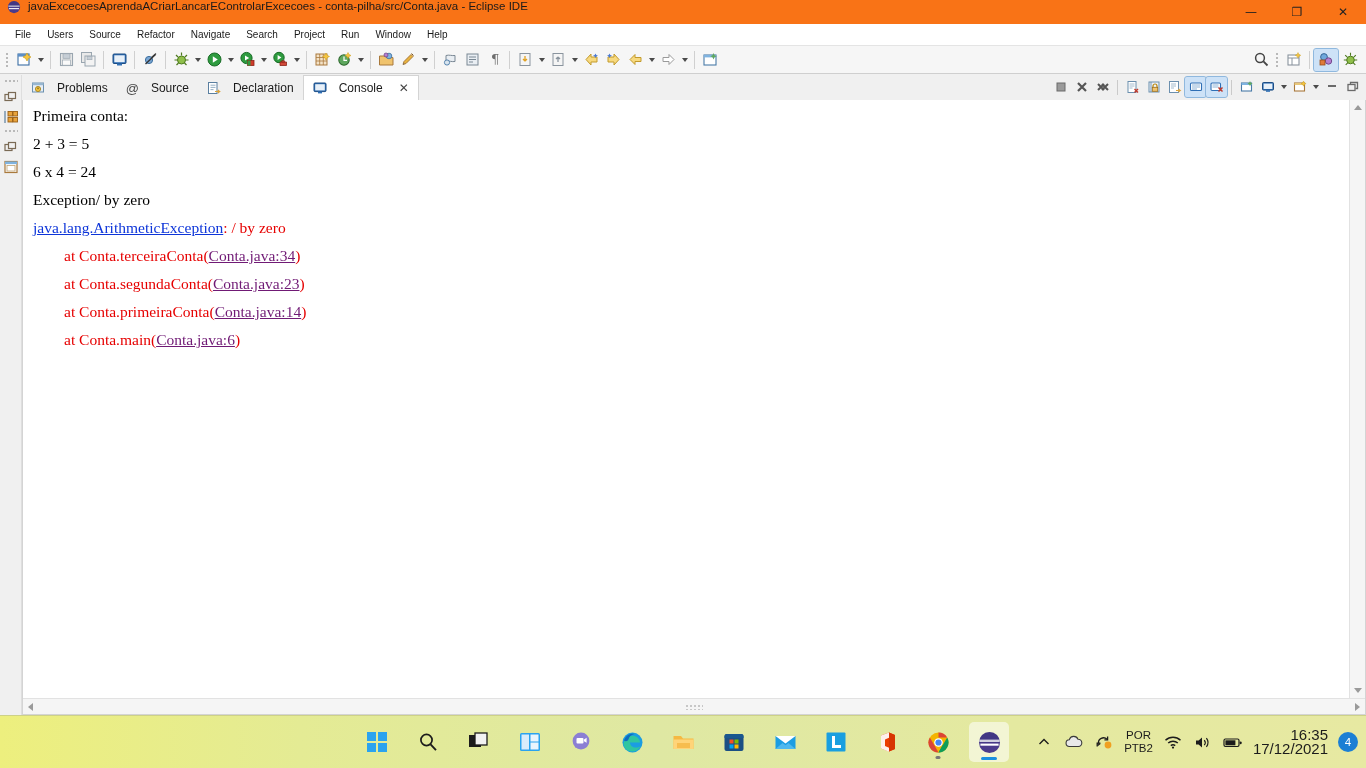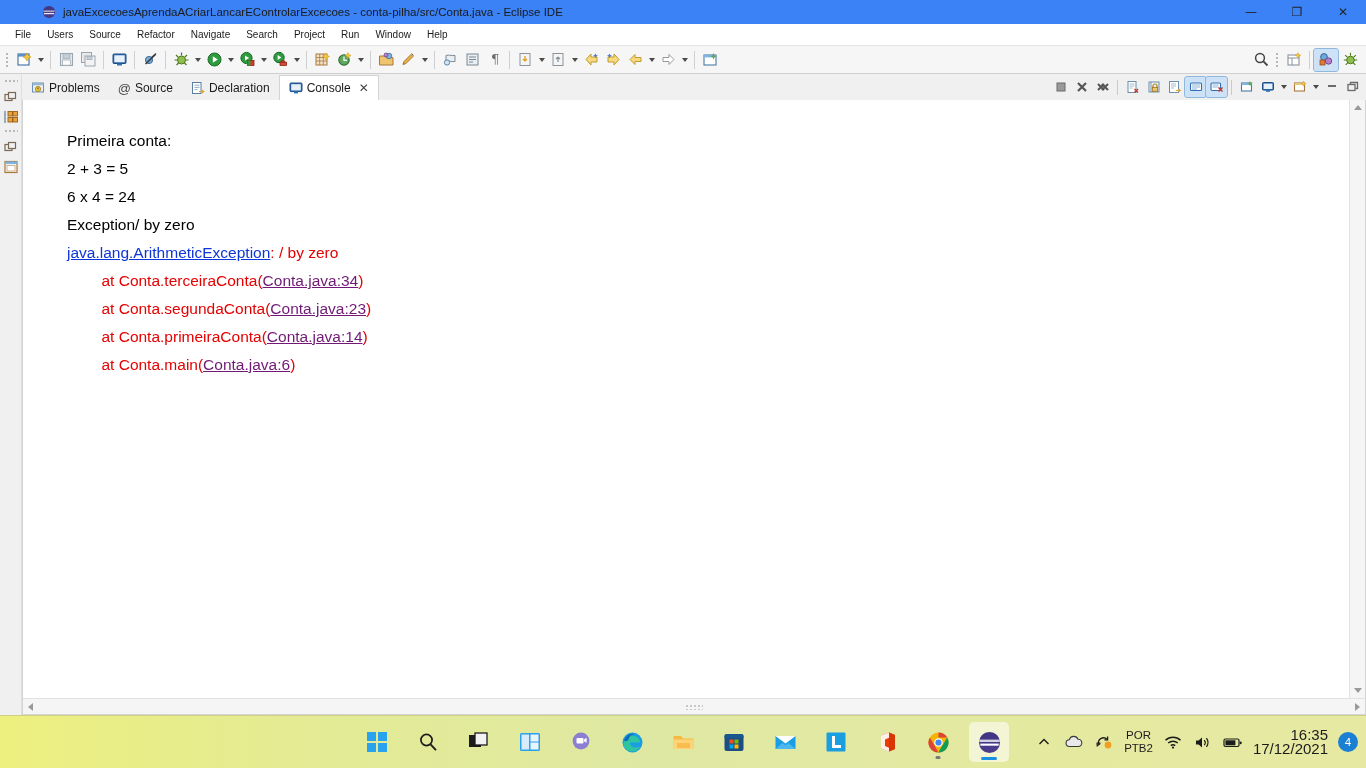--- a/index.html
+++ b/index.html
@@ -5,23 +5,22 @@
   * { box-sizing: border-box; margin: 0; padding: 0; }
   html, body {
     width: 1366px; height: 768px;
     font-family: "Liberation Sans", sans-serif;
     overflow: hidden; background: #f0f0f0;
   }
   .app { position: relative; width: 1366px; height: 768px; }
 
   
   .titlebar {
-    height: 24px; background: #3b82f6; display: flex; align-items: center;
+    height: 24px; background: #f97316; display: flex; align-items: flex-start;
     position: relative;
-    padding-left: 35px;
   }
   .eclipse-logo { width: 14px; height: 14px; margin: 0 7px 0 7px; flex: 0 0 auto; }
   .title-text { font-size: 11.5px; color: #1a1a1a; white-space: nowrap; }
   .winbtns { position: absolute; right: 0; top: 0; height: 24px; display: flex; }
   .winbtn {
     width: 46px; height: 24px; display: flex; align-items: center; justify-content: center;
     font-size: 12px; color: #222; font-family: "DejaVu Sans", sans-serif;
   }
 
   
@@ -73,21 +72,21 @@
   }
   .fv-icon { width: 18px; height: 20px; display:flex; align-items:center; justify-content:center; }
 
   
   .view {
     position: absolute; left: 22px; right: 0; top: 75px; bottom: 53px;
     background: #f0f0f0; display: flex; flex-direction: column;
   }
   .tabrow { height: 25px; display: flex; align-items: flex-end; position: relative; background: #f0f0f0; }
   .tab {
-    display: flex; align-items: center; gap: 4px; height: 24px; padding: 0 9px;
+    display: flex; align-items: center; gap: 12px; height: 24px; padding: 0 9px;
     font-size: 12px; color: #1a1a1a; white-space: nowrap;
   }
   .tab.active {
     background: #ffffff; border-top: 1px solid #d4d4d4;
     border-left: 1px solid #d4d4d4; border-right: 1px solid #d4d4d4;
     height: 25px;
   }
   .tab-close { font-size: 12px; color: #444; margin-left: 4px; font-family:"DejaVu Sans",sans-serif;}
   .tabrow-tools { position: absolute; right: 3px; bottom: 2px; display: flex; align-items: center; }
   .vt-btn {
@@ -100,23 +99,23 @@
   .console-host {
     flex: 1; background: #ffffff; border: 1px solid #d4d4d4; border-top: none;
     position: relative; display: flex; flex-direction: column; min-height: 0;
   }
   .proc-line {
     font-size: 11.5px; color: #111; padding: 2px 0 1px 5px; white-space: nowrap;
     overflow: hidden; font-family: "Liberation Sans", sans-serif;
   }
   .console-body { flex: 1; position: relative; overflow: hidden; }
   .console-text {
-    position: absolute; left: 44px; top: 2px; right: 18px;
-    font-family: Liberation Sans, sans-serif; font-size: 15.5px; line-height: 28px;
-    white-space: pre; color: #000; margin-top: 25px;
+    position: absolute; left: 10px; top: 2px; right: 18px;
+    font-family: Liberation Serif, serif; font-size: 15.5px; line-height: 28px;
+    white-space: pre; color: #000;
   }
   .ln-out { color: #000; }
   .ln-err { color: #e60000; }
   .lnk { color: #0d35d9; text-decoration: underline; }
   .lnk-err { color: #701a75; text-decoration: underline; }
 
   
   .vscroll {
     position: absolute; right: 0; top: 0; bottom: 0; width: 16px;
     background: #f5f5f5; border-left: 1px solid #e2e2e2;

